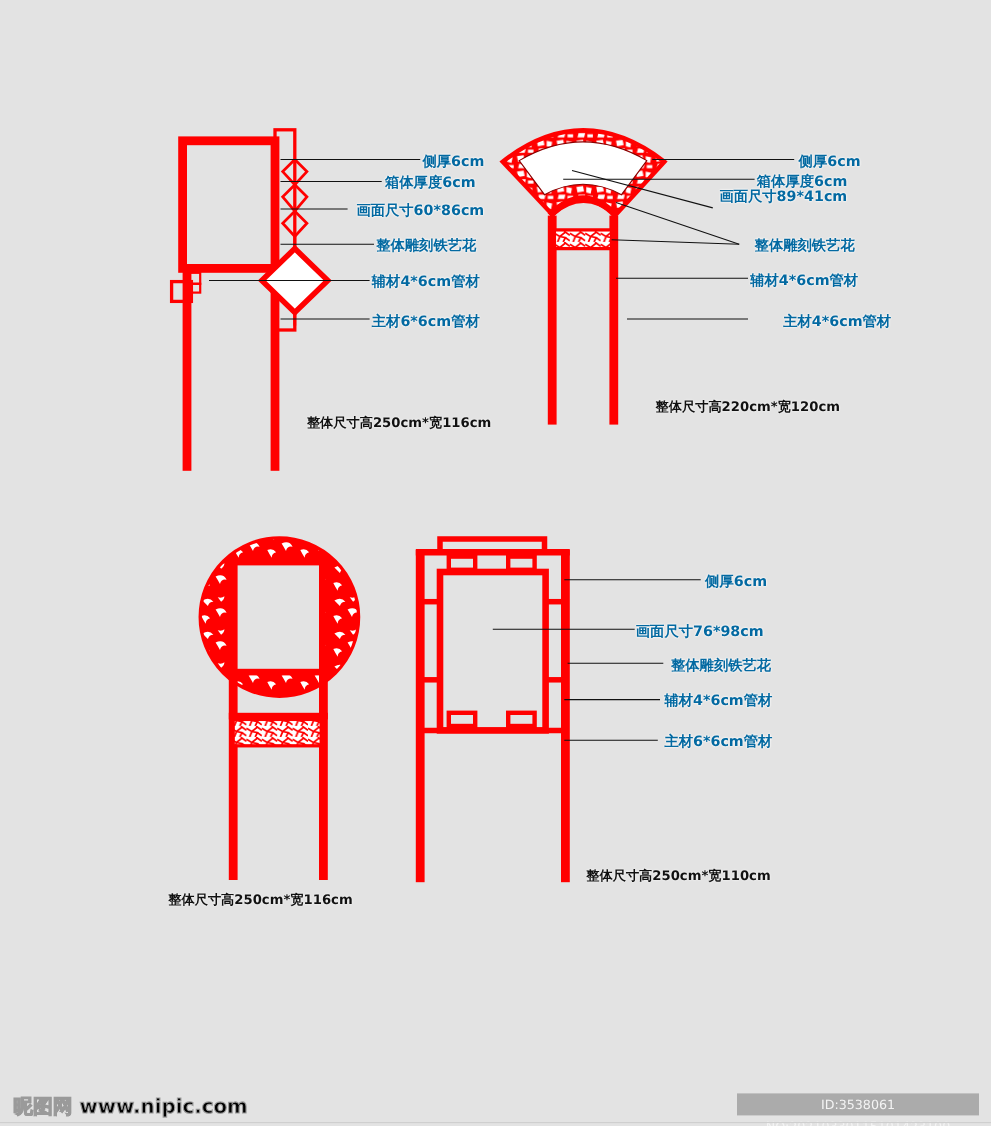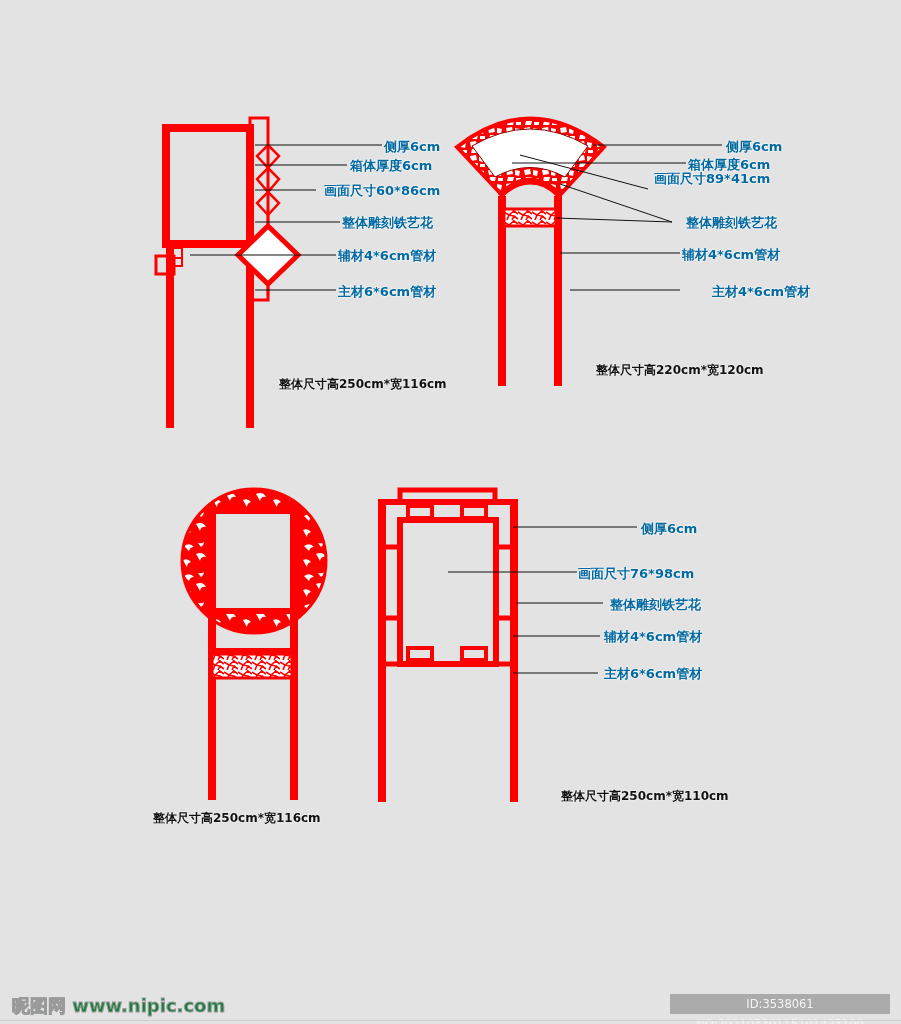--- a/index.html
+++ b/index.html
@@ -1,21 +1,21 @@
 <!DOCTYPE html>
 <html><head>
 <meta charset="utf-8">
 <style>
   html, body { margin:0; padding:0; }
   body { width:901px; height:1024px; background:#e3e3e3; position:relative; overflow:hidden; font-family:"DejaVu Sans", sans-serif; }
   svg.canvas { position:absolute; left:0; top:0; }
   .lbl { position:absolute; font-size:13px; font-weight:bold; color:#0369a1; white-space:nowrap; text-shadow:0 0 2px #fff, 0 0 2px #fff; }
   .lbl.r { text-align:right; }
   .dim { position:absolute; font-size:12px; font-weight:bold; color:#111; white-space:nowrap; text-shadow:0 0 2px #fff; }
-  .wm-left { position:absolute; left:12px; top:994px; font-size:18px; font-weight:bold; color:#15803d; -webkit-text-stroke:1px #9a9a9a; letter-spacing:0px; }
+  .wm-left { position:absolute; left:12px; top:994px; font-size:18px; font-weight:bold; color:#000000; -webkit-text-stroke:1px #9a9a9a; letter-spacing:0px; }
   .wm-right { position:absolute; left:670px; top:994px; width:220px; height:20px; background:#ababab; color:#f4f4f4; font-size:11.5px; line-height:20px; text-align:center; }
   .bottom-line { position:absolute; left:0; top:1020px; width:901px; height:1px; background:#cfcfcf; }
 </style>
 </head>
 <body>
 
 <svg class="canvas" width="901" height="1024" viewBox="0 0 901 1024">
   <defs>
     <pattern id="crack" width="14" height="10" patternUnits="userSpaceOnUse">
       <rect width="14" height="10" fill="#fff"></rect>
@@ -122,17 +122,17 @@
 <div class="lbl" style="left:712px; top:283px;">主材4*6cm管材</div>
 <div class="dim" style="left:596px; top:362px;">整体尺寸高220cm*宽120cm</div>
 
 <div class="dim" style="left:153px; top:810px;">整体尺寸高250cm*宽116cm</div>
 
 <div class="lbl" style="left:641px; top:520px;">侧厚6cm</div>
 <div class="lbl" style="left:578px; top:565px;">画面尺寸76*98cm</div>
 <div class="lbl" style="left:610px; top:596px;">整体雕刻铁艺花</div>
 <div class="lbl" style="left:604px; top:628px;">辅材4*6cm管材</div>
 <div class="lbl" style="left:604px; top:665px;">主材6*6cm管材</div>
-<div class="dim" style="left:533px; top:788px;margin-left:28px;">整体尺寸高250cm*宽110cm</div>
+<div class="dim" style="left:533px; top:788px;">整体尺寸高250cm*宽110cm</div>
 
 <div class="wm-left">昵图网 www.nipic.com</div>
 <div class="wm-right">ID:3538061 NO:20210330115101423100</div>
 <div class="bottom-line"></div>
 
 </body></html>

